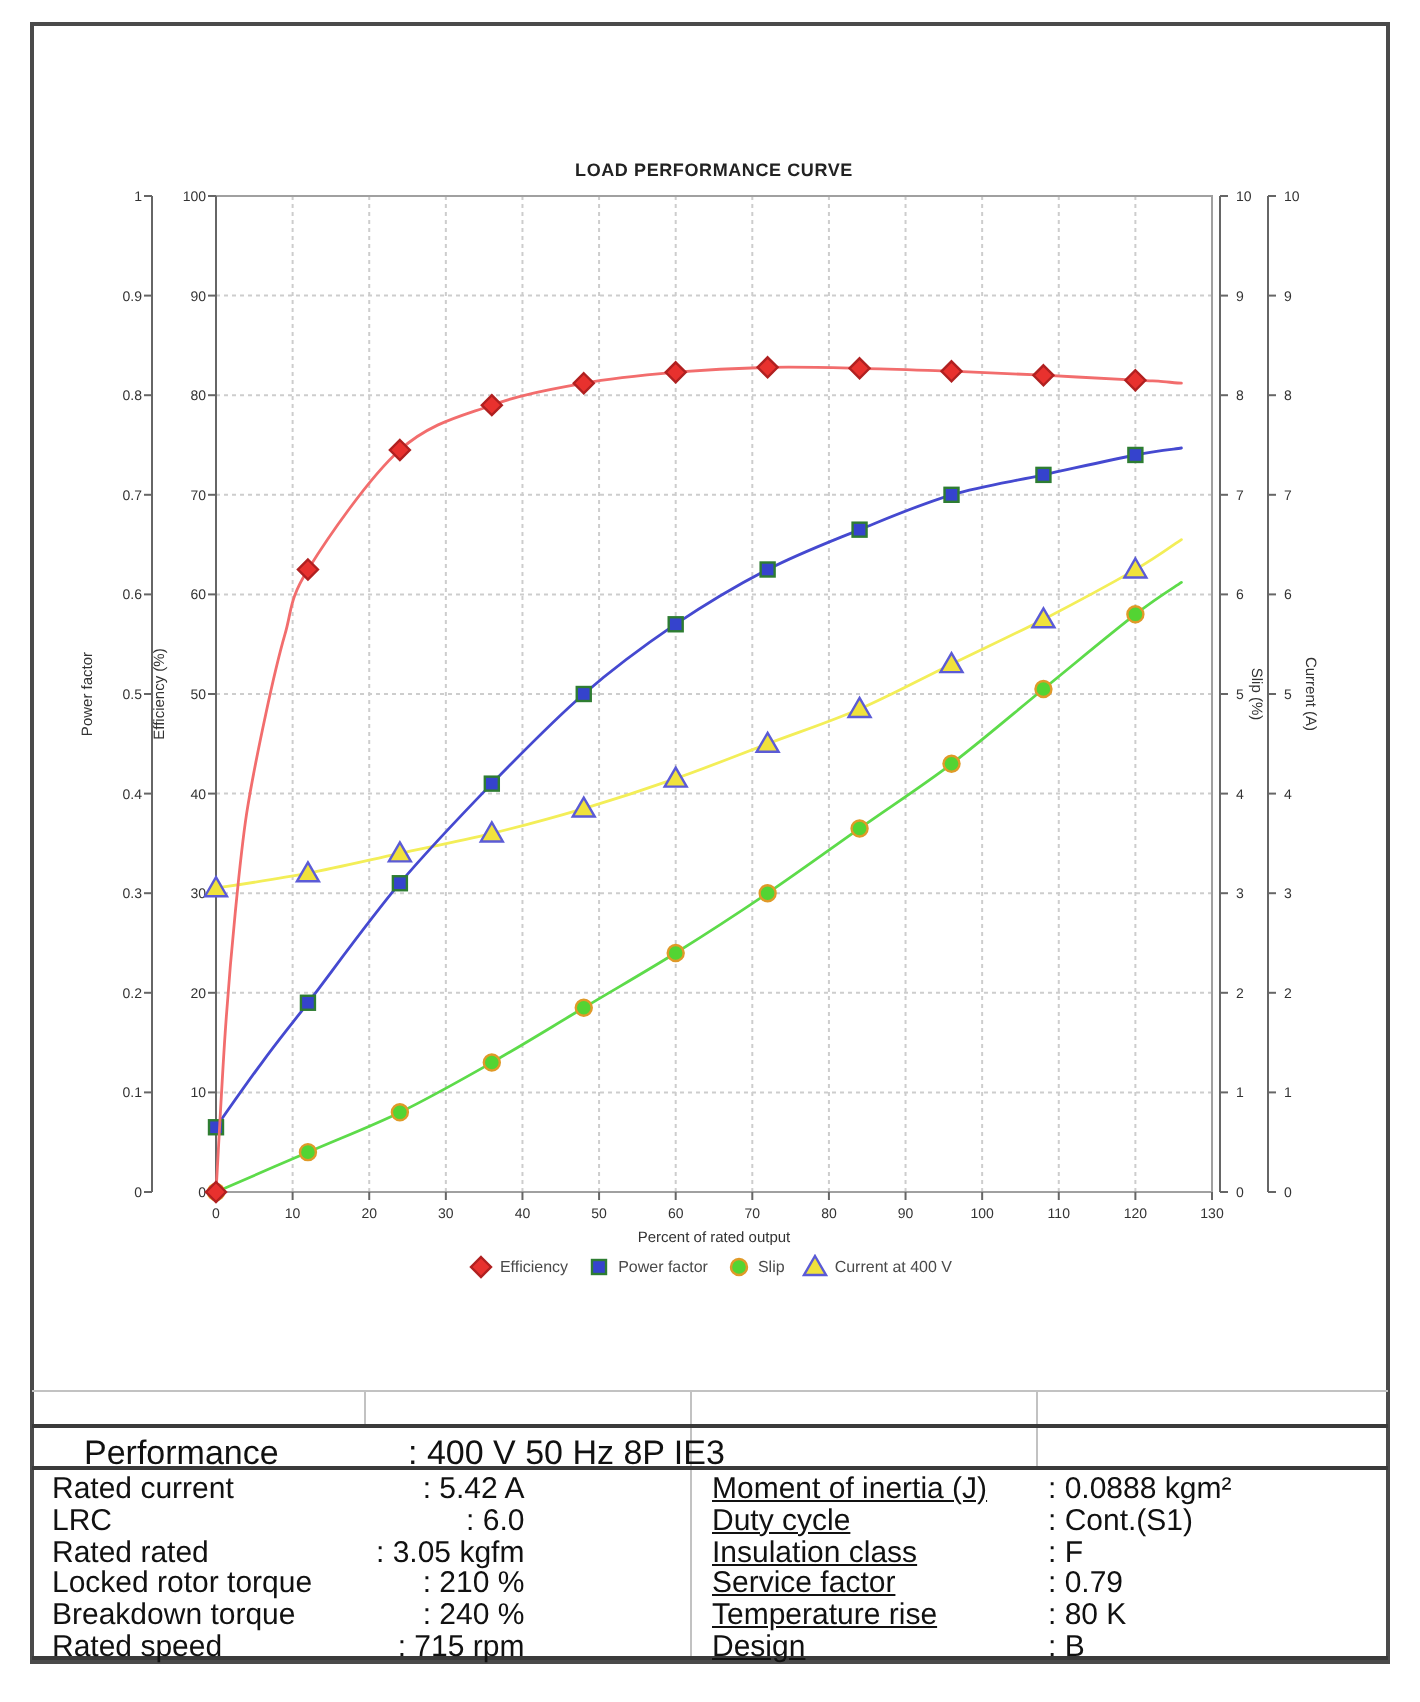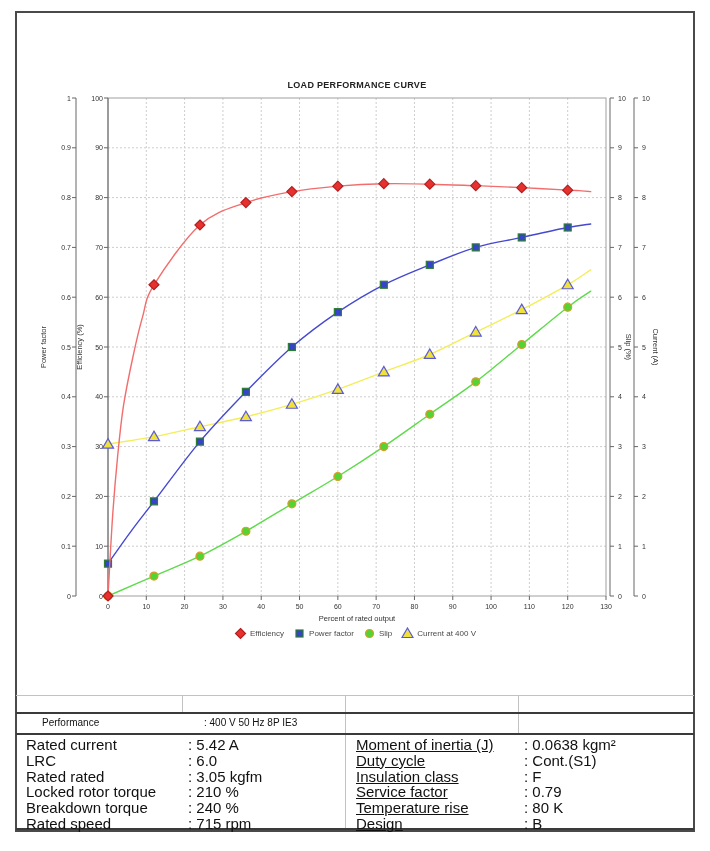--- a/index.html
+++ b/index.html
@@ -10,21 +10,21 @@
   svg text{font-family:"Liberation Sans",sans-serif;}
   .tick-label{font-size:7px;fill:#333;}
   .axis-title{font-size:7.5px;fill:#333;}
   .chart-title{font-size:9px;font-weight:bold;fill:#222;letter-spacing:0.3px;}
   #legend{position:absolute;left:0;top:627px;width:710px;display:flex;justify-content:center;align-items:center;gap:9px;font-size:8px;color:#4a4a4a;}
   .legend-item{display:flex;align-items:center;gap:3px;text-align:center;}
   
   .hline{position:absolute;background:#3a3a3a;height:2px;}
   .hline-light{position:absolute;background:#c2c2c2;height:1px;}
   .vline-light{position:absolute;background:#c2c2c2;width:1px;}
-  .cell{position:absolute;font-size:10px;color:#111;white-space:nowrap;padding-left:16px;}
+  .cell{position:absolute;font-size:17px;color:#111;white-space:nowrap;padding-left:16px;}
   .rowset{position:absolute;font-size:15px;color:#111;line-height:15.8px;}
   .rowset div{white-space:nowrap;}
 </style>
 </head>
 <body>
 
 <div id="page-border"></div>
 
 <div id="chart-wrap">
   <svg id="chart-svg" width="710" height="700" viewBox="0 0 710 700">
@@ -272,37 +272,37 @@
   <div class="cell" style="left:188px;top:717px;">: 400 V 50 Hz 8P IE3</div>
 
   <div class="rowset" style="left:26px;top:737px;">
     <div>Rated current</div>
     <div>LRC</div>
     <div>Rated rated</div>
     <div>Locked rotor torque</div>
     <div>Breakdown torque</div>
     <div>Rated speed</div>
   </div>
-  <div class="rowset" style="left:188px;top:737px;">
+  <div class="rowset" style="left:188px;top:737px;text-align:right;">
     <div>: 5.42 A</div>
     <div>: 6.0</div>
     <div>: 3.05 kgfm</div>
     <div>: 210 %</div>
     <div>: 240 %</div>
     <div>: 715 rpm</div>
   </div>
   <div class="rowset" style="left:356px;top:737px;text-decoration:underline;">
     <div>Moment of inertia (J)</div>
     <div>Duty cycle</div>
     <div>Insulation class</div>
     <div>Service factor</div>
     <div>Temperature rise</div>
     <div>Design</div>
   </div>
   <div class="rowset" style="left:524px;top:737px;">
-    <div>: 0.0638 kgm²</div>
+    <div>: 0.0888 kgm²</div>
     <div>: Cont.(S1)</div>
     <div>: F</div>
     <div>: 0.79</div>
     <div>: 80 K</div>
     <div>: B</div>
   </div>
 </div>
 
 </body></html>

